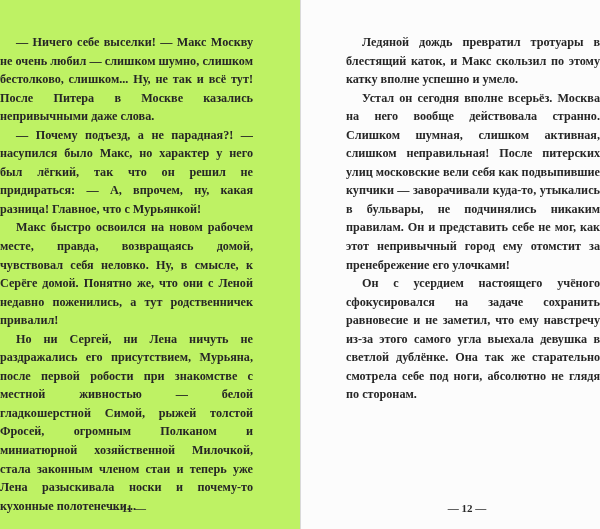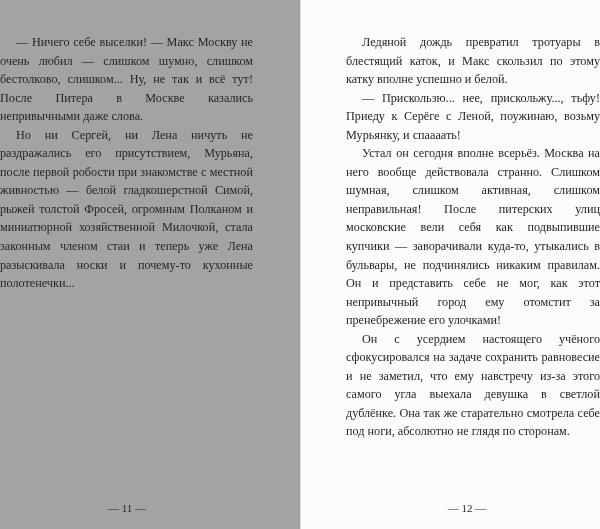--- a/index.html
+++ b/index.html
@@ -7,21 +7,22 @@
       padding: 0;
       width: 600px;
       height: 529px;
       overflow: hidden;
       background: #fdfdfd;
     }
     .spread {
       position: relative;
       width: 600px;
       height: 529px;
-      background: #a3a3a3;
+      background: #bef264;
+      font-weight: bold;
     }
     .gutter {
       position: absolute;
       left: 300px;
       top: 0;
       width: 1px;
       height: 529px;
       background: #d9d9d9;
     }
     .page {
@@ -60,32 +61,33 @@
     .page.right .page-number { left: 136px; }
   </style>
 </head>
 <body>
 
 <div class="spread">
 
   <div class="page left">
     <div class="text-block">
       <p class="para">— Ничего себе выселки! — Макс Москву не очень любил — слишком шумно, слишком бестолково, слишком... Ну, не так и всё тут! После Питера в Москве казались непривычными даже слова.</p>
+      <p class="para">— Почему подъезд, а не парадная?! — насупился было Макс, но характер у него был лёгкий, так что он решил не придираться: — А, впрочем, ну, какая разница! Главное, что с Мурьянкой!</p>
+      <p class="para">Макс быстро освоился на новом рабочем месте, правда, возвращаясь домой, чувствовал себя неловко. Ну, в смысле, к Серёге домой. Понятно же, что они с Леной недавно поженились, а тут родственничек привалил!</p>
       <p class="para">Но ни Сергей, ни Лена ничуть не раздражались его присутствием, Мурьяна, после первой робости при знакомстве с местной живностью — белой гладкошерстной Симой, рыжей толстой Фросей, огромным Полканом и миниатюрной хозяйственной Милочкой, стала законным членом стаи и теперь уже Лена разыскивала носки и почему-то кухонные полотенечки...</p>
 
     </div>
     <div class="page-number">— 11 —</div>
   </div>
 
   <div class="gutter"></div>
 
   <div class="page right">
     <div class="text-block">
-      <p class="para">Ледяной дождь превратил тротуары в блестящий каток, и Макс скользил по этому катку вполне успешно и белой.</p>
-      <p class="para">— Прискользю... нее, прискольжу..., тьфу! Приеду к Серёге с Леной, поужинаю, возьму Мурьянку, и спаааать!</p>
+      <p class="para">Ледяной дождь превратил тротуары в блестящий каток, и Макс скользил по этому катку вполне успешно и умело.</p>
       <p class="para">Устал он сегодня вполне всерьёз. Москва на него вообще действовала странно. Слишком шумная, слишком активная, слишком неправильная! После питерских улиц московские вели себя как подвыпившие купчики — заворачивали куда-то, утыкались в бульвары, не подчинялись никаким правилам. Он и представить себе не мог, как этот непривычный город ему отомстит за пренебрежение его улочками!</p>
       <p class="para">Он с усердием настоящего учёного сфокусировался на задаче сохранить равновесие и не заметил, что ему навстречу из-за этого самого угла выехала девушка в светлой дублёнке. Она так же старательно смотрела себе под ноги, абсолютно не глядя по сторонам.</p>
 
     </div>
     <div class="page-number">— 12 —</div>
   </div>
 
 </div>
 
 </body></html>

